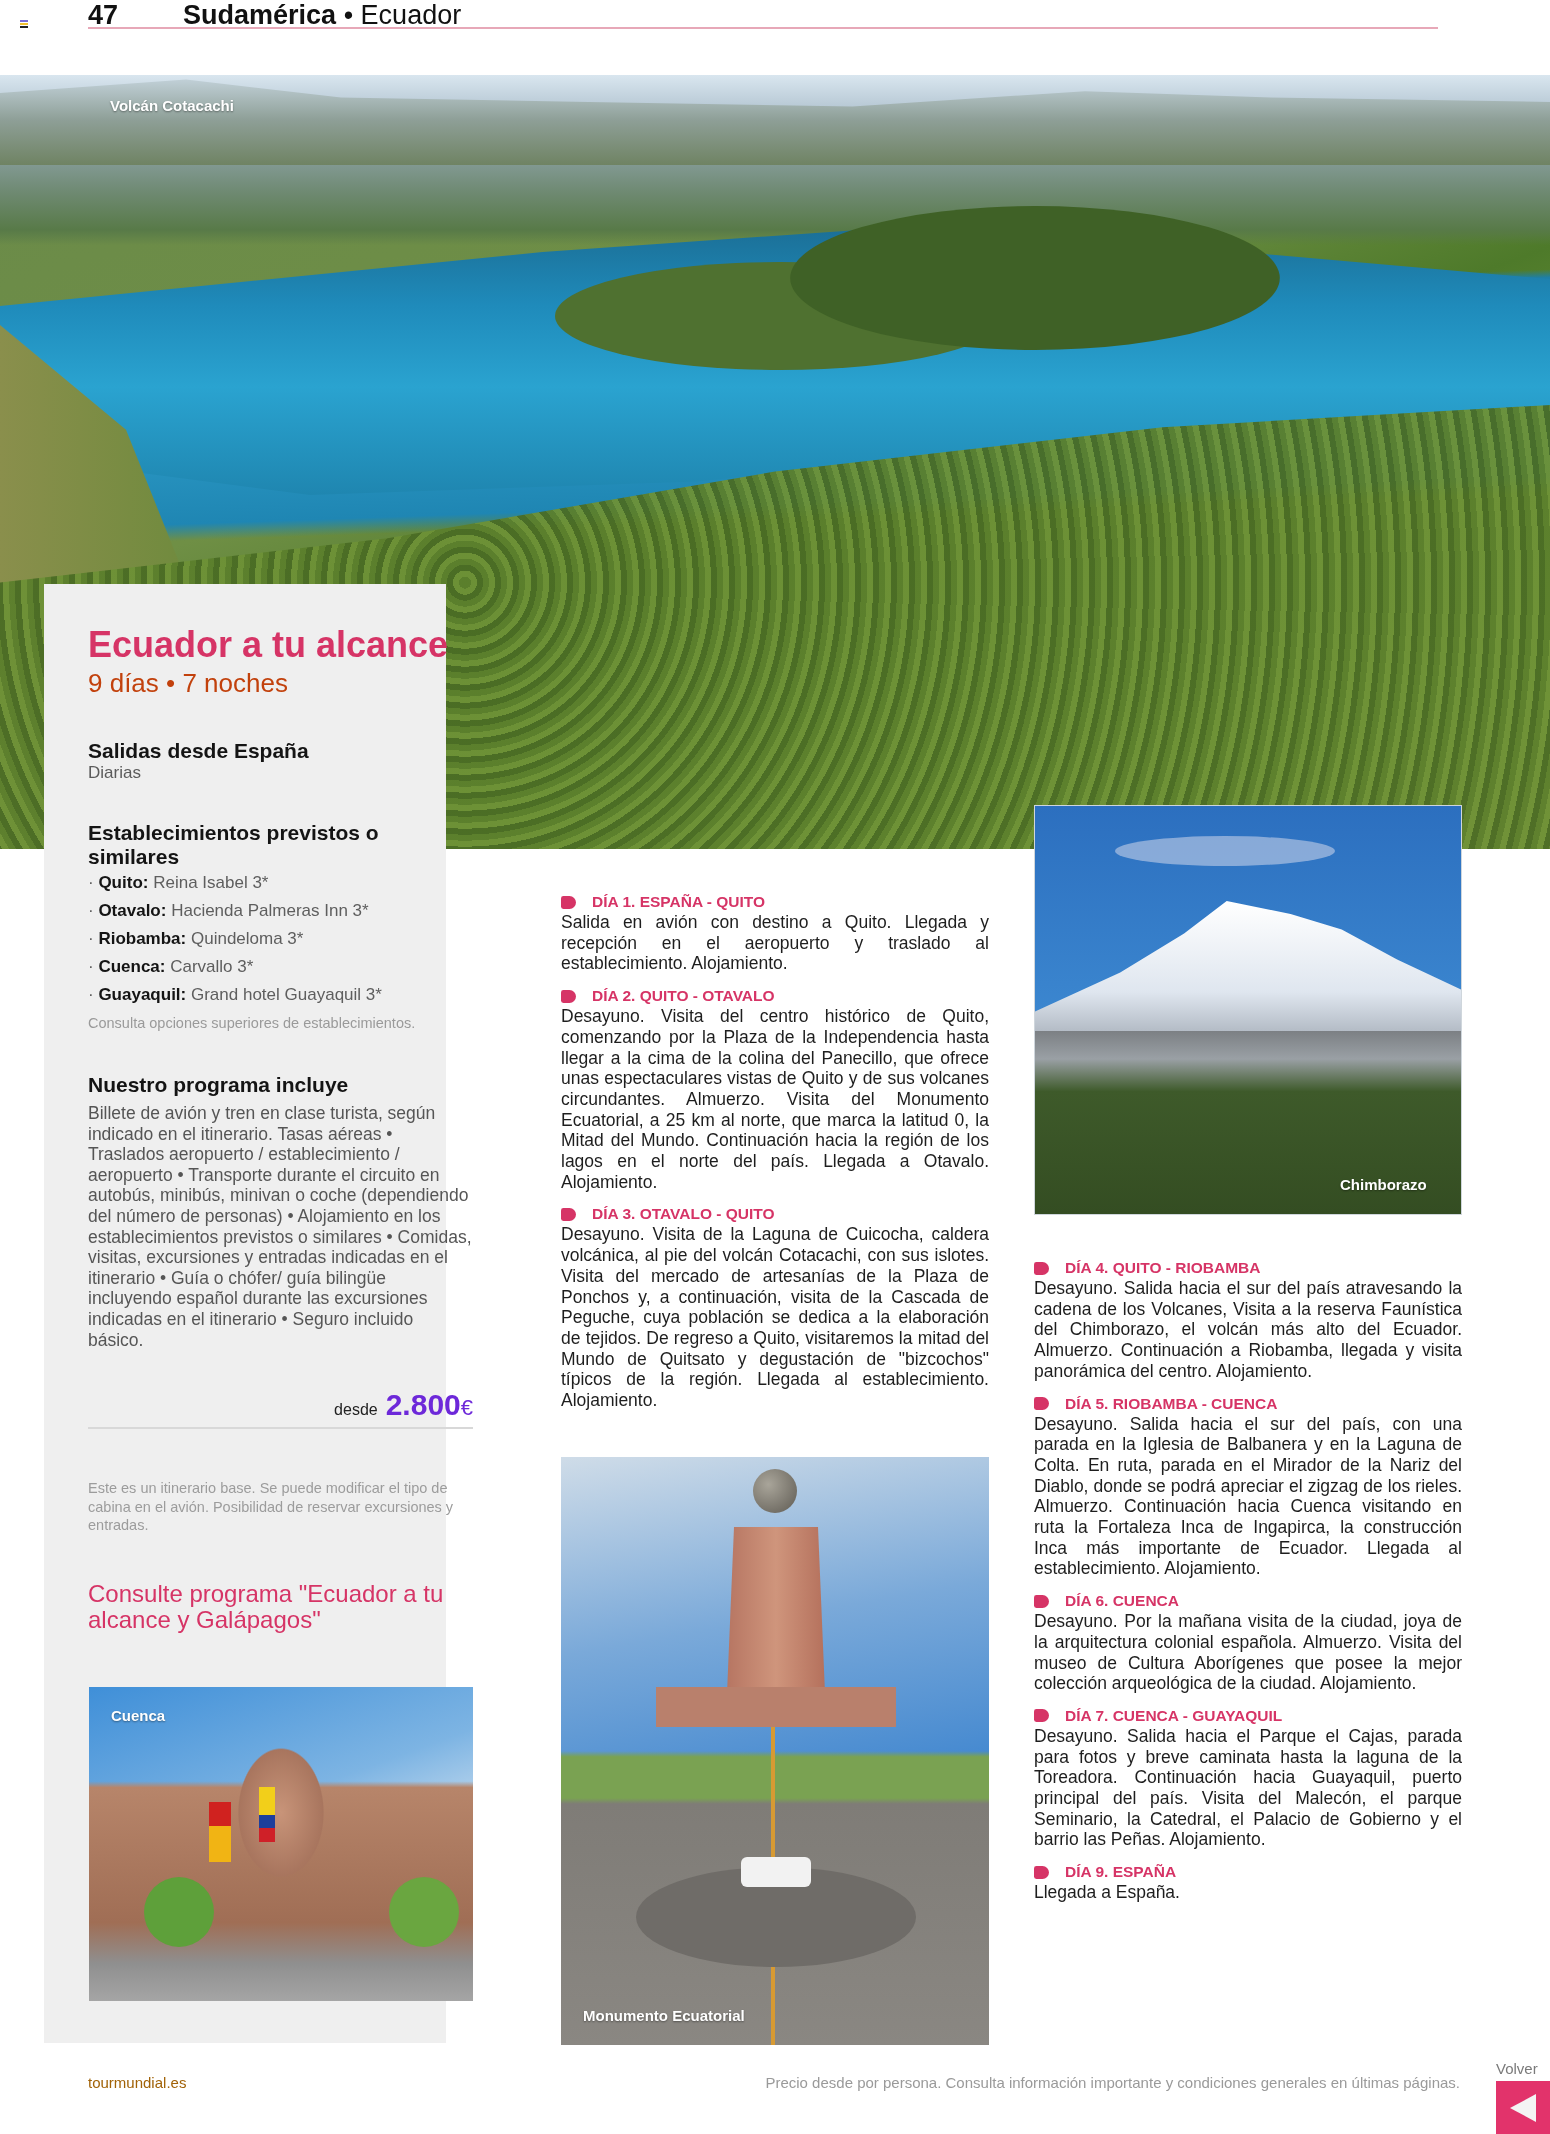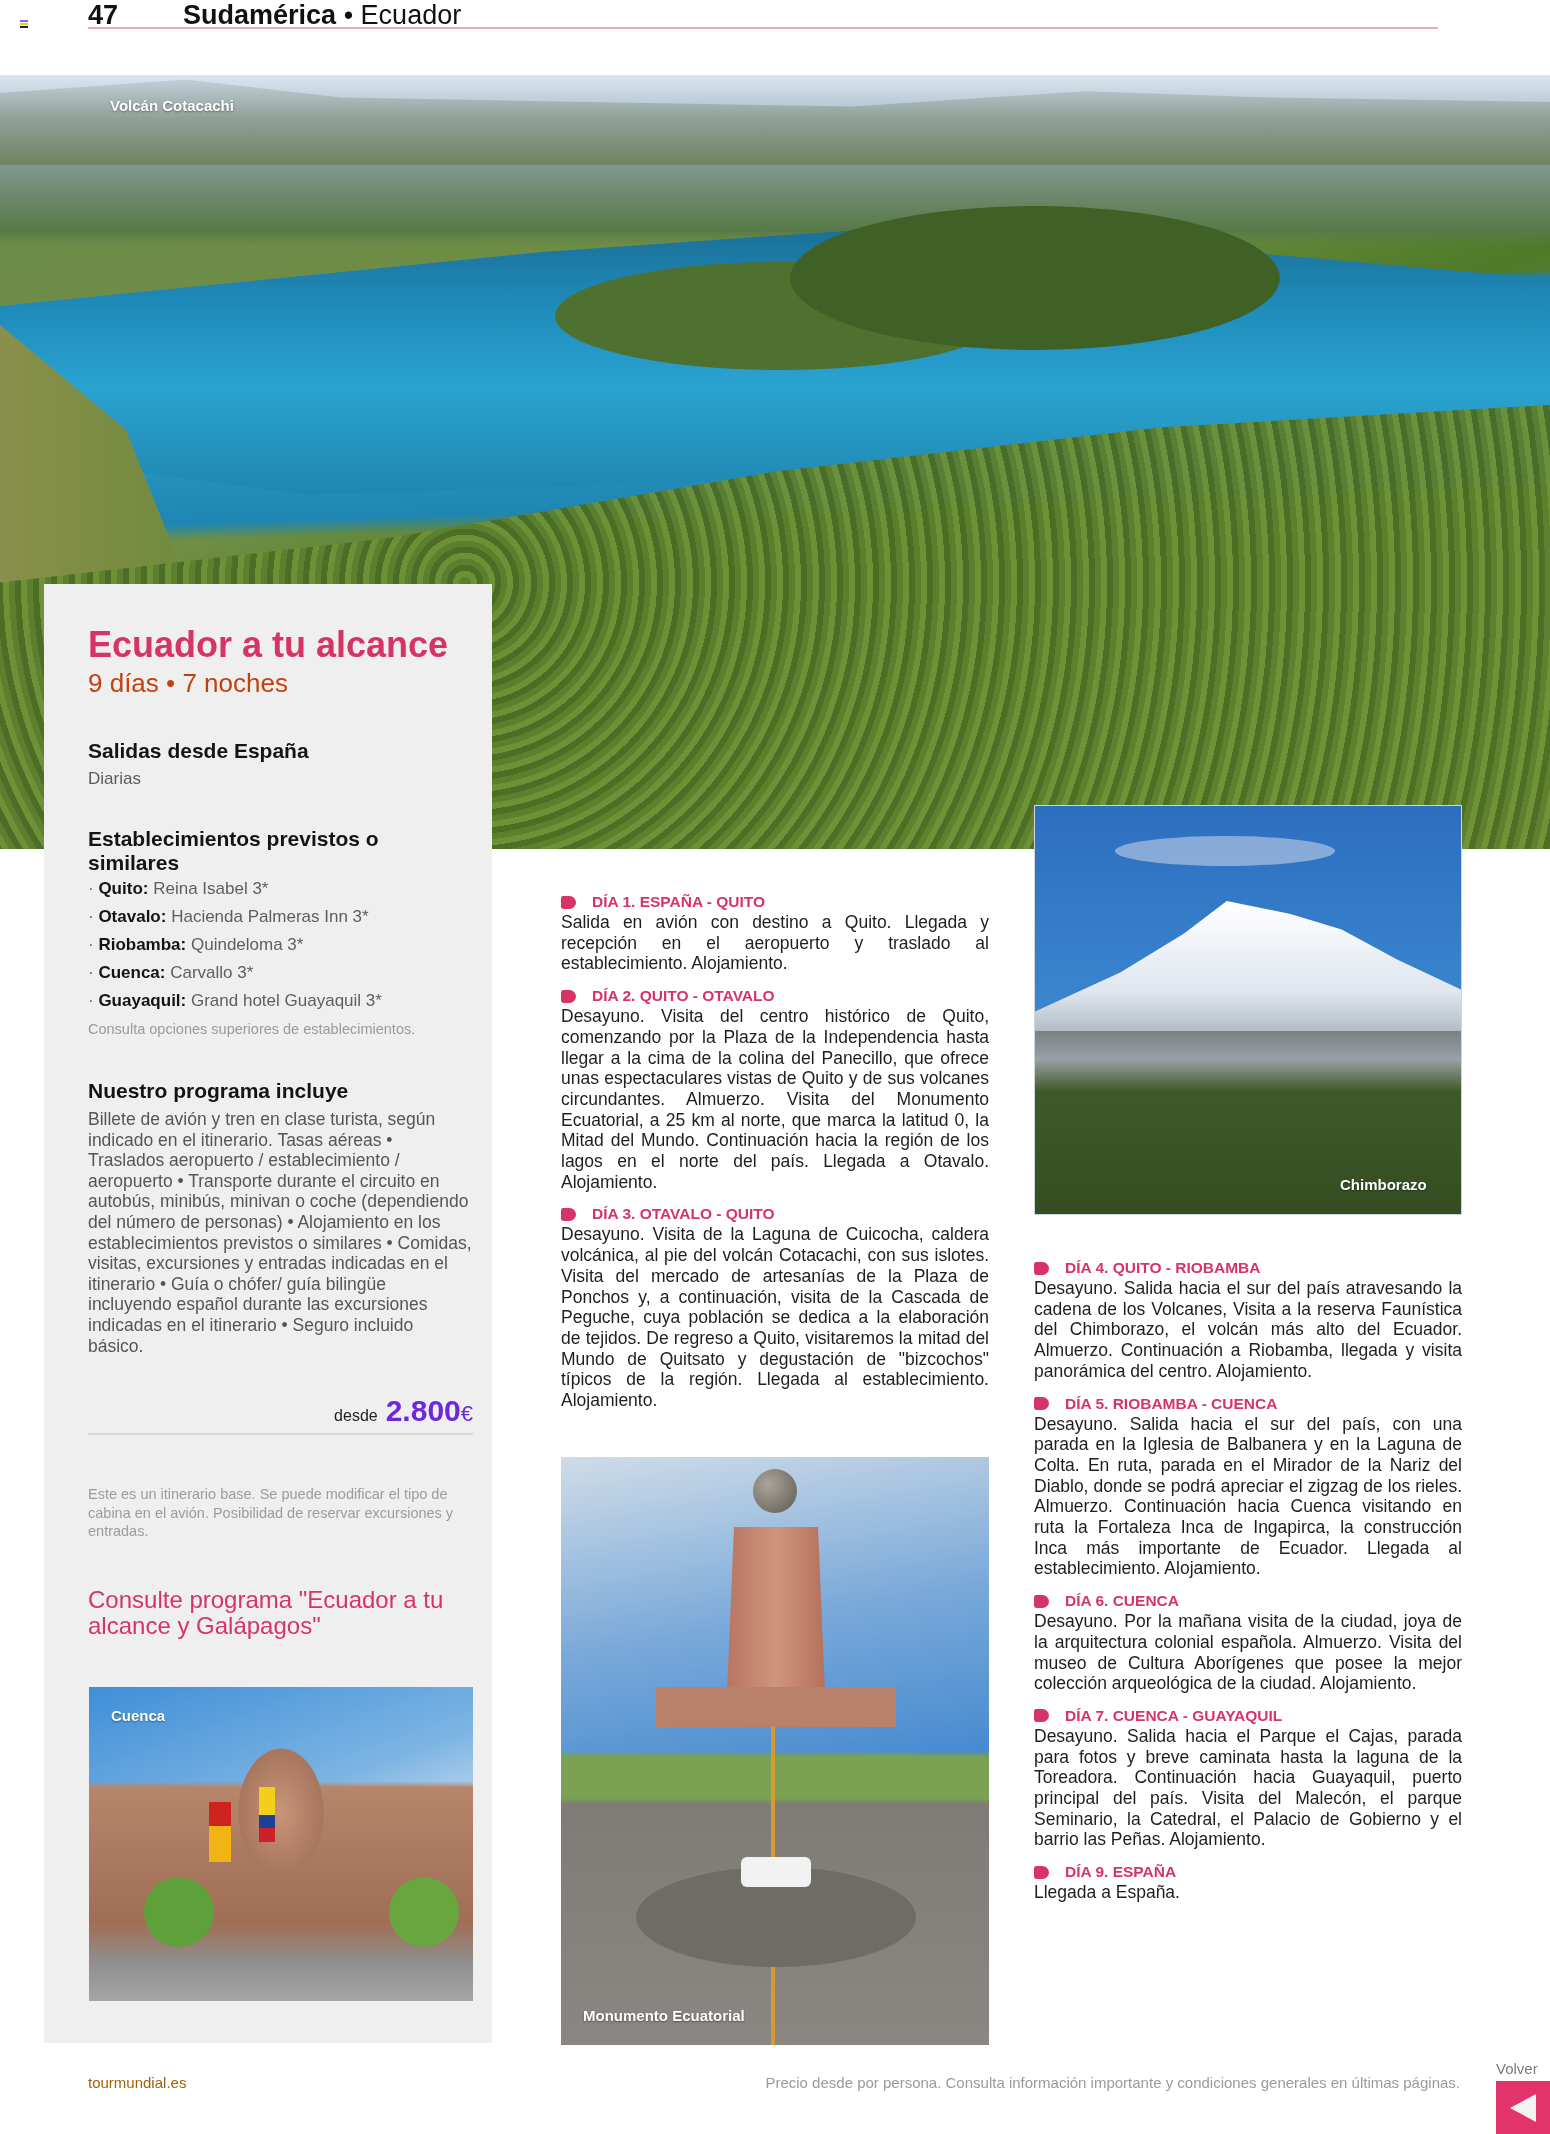--- a/index.html
+++ b/index.html
@@ -36,21 +36,21 @@
     background: repeating-radial-gradient(circle at 30% 40%, #5b7f2c 0 6px, #6d9136 6px 12px, #4a6c24 12px 18px);
     clip-path: polygon(0 40%, 25% 30%, 50% 15%, 75% 5%, 100% 0, 100% 100%, 0 100%); opacity:0.95; }
   .hero .leftslope { left:0; top:250px; width:210px; height:524px;
     background: linear-gradient(90deg,#8a8f4c,#6d8a3c); clip-path: polygon(0 0, 60% 20%, 100% 60%, 100% 100%, 0 100%); }
   .hero .mtns { left:0; top:0; width:1550px; height:90px;
     background: linear-gradient(180deg,#c6d5de 0%, #8e9f97 50%, #6f8363 100%);
     clip-path: polygon(0 20%, 12% 5%, 22% 25%, 38% 30%, 55% 35%, 70% 18%, 82% 25%, 100% 30%, 100% 100%, 0 100%); }
   .caption { color:#ffffff; font-weight:bold; font-size:15px; text-shadow:0 1px 2px rgba(0,0,0,0.4); }
 
   
-  .infobox { left:44px; top:584px; width:448px; height:1459px; background:#efefef; }
+  .infobox { left:44px; top:584px; width:402px; height:1459px; background:#efefef; }
   .infobox .inner { position:absolute; left:44px; top:40px; width:385px; }
   .title { color:#d63466; font-weight:bold; font-size:36px; margin:0; line-height:42px; }
   .sub { font-size:26px; color:#c2410c; margin-top:2px; }
   .h4 { font-weight:bold; font-size:21px; color:#141414; }
   .muted { color:#5b5b5b; font-size:17px; }
   .hotel { font-size:17px; line-height:28px; color:#5e5e5e; }
   .hotel b { color:#141414; }
   .tiny { color:#9a9a9a; font-size:14.5px; }
   .body17 { font-size:17.5px; line-height:20.6px; color:#555; }
   .price-row { display:flex; justify-content:flex-end; align-items:baseline; gap:8px; border-bottom:2px solid #d8d8d8; padding-bottom:5px; }
@@ -134,21 +134,21 @@
   <div class="abs veg"></div>
   <div class="abs caption" style="left:110px; top:22px;">Volcán Cotacachi</div>
 </div>
 
 <div class="abs infobox">
   <div class="inner">
     <h1 class="title">Ecuador a tu alcance</h1>
     <div class="sub">9 días • 7 noches</div>
 
     <div class="h4" style="margin-top:40px;">Salidas desde España</div>
-    <div class="muted" style="margin-top:6px;">Diarias</div>
+    <div class="muted" style="">Diarias</div>
 
     <div class="h4" style="margin-top:38px;">Establecimientos previstos o similares</div>
     <div class="hotel">
       <div>· <b>Quito:</b> <span>Reina Isabel 3*</span></div>
       <div>· <b>Otavalo:</b> <span>Hacienda Palmeras Inn 3*</span></div>
       <div>· <b>Riobamba:</b> <span>Quindeloma 3*</span></div>
       <div>· <b>Cuenca:</b> <span>Carvallo 3*</span></div>
       <div>· <b>Guayaquil:</b> <span>Grand hotel Guayaquil 3*</span></div>
     </div>
     <div class="tiny" style="margin-top:6px;">Consulta opciones superiores de establecimientos.</div>

